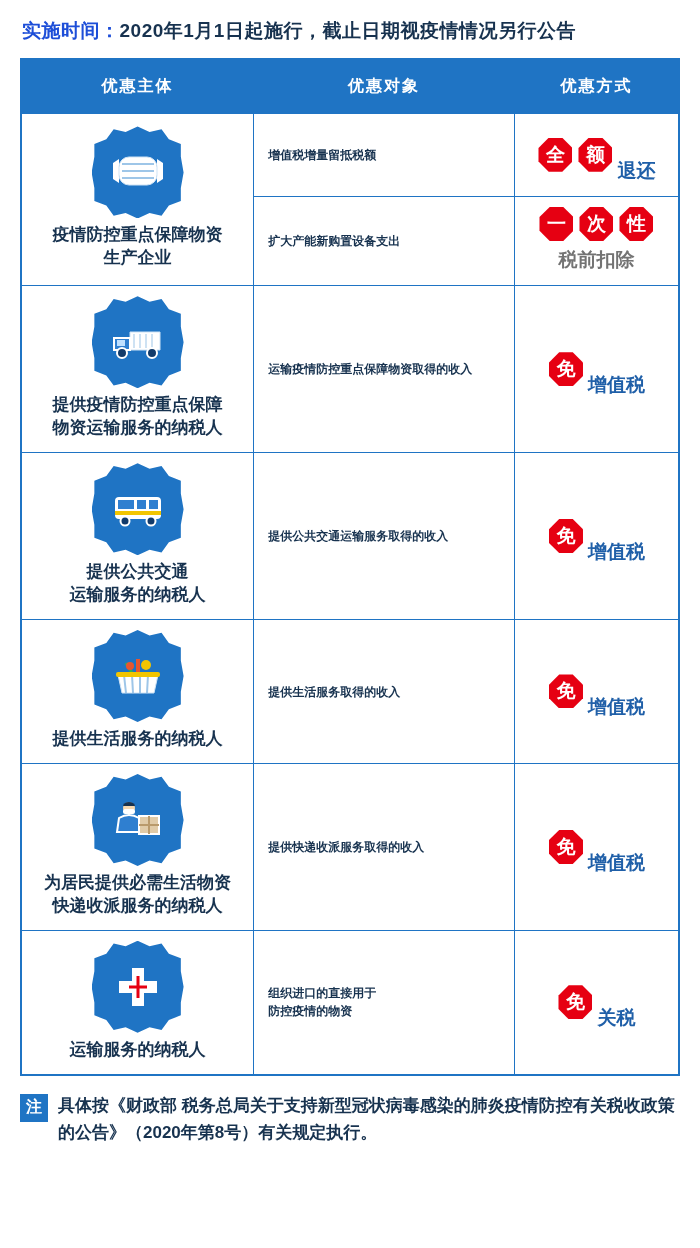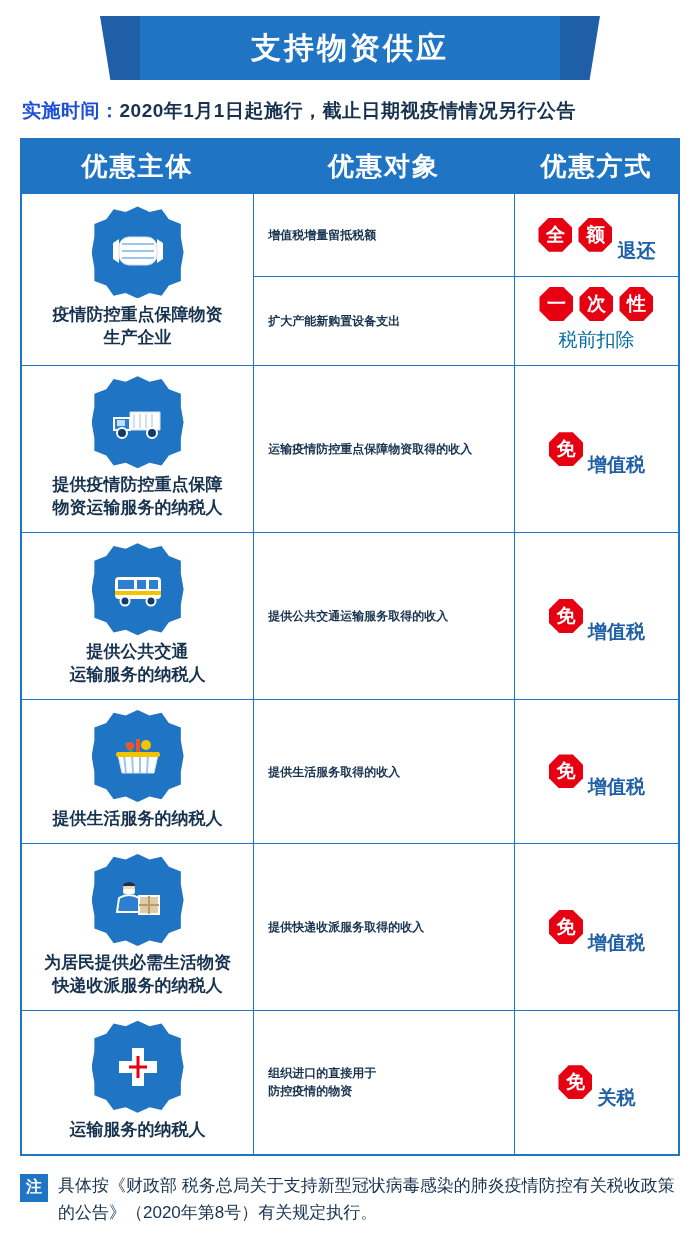--- a/index.html
+++ b/index.html
@@ -71,21 +71,21 @@
     width: 660px;
     table-layout: fixed;
   }
   .table th, .table td {
     border: 1px solid #1f74c4;
     vertical-align: middle;
   }
   .table thead th {
     background: #1f74c4;
     color: #ffffff;
-    font-size: 26px;
+    font-size: 16px;
     font-weight: bold;
     height: 54px;
     letter-spacing: 2px;
   }
   .col-subject { width: 232px; }
   .col-object  { width: 260px; }
   .col-method  { width: 164px; }
 
   .cell-subject {
     padding: 10px 6px 12px 6px;
@@ -124,21 +124,21 @@
     width: 34px;
     height: 34px;
     line-height: 34px;
     text-align: center;
     vertical-align: middle;
     clip-path: polygon(30% 0%, 70% 0%, 100% 30%, 100% 70%, 70% 100%, 30% 100%, 0% 70%, 0% 30%);
     margin: 0 1px;
   }
   .method-line { display: flex; align-items: center; justify-content: center; gap: 4px; }
   .method-text { color: #1f5fa8; font-size: 19px; font-weight: bold; margin-top: 32px; }
-  .method-sub { color: #0369a1; font-size: 19px; font-weight: normal; margin-top: 4px; }
+  .method-sub { color: #737373; font-size: 19px; font-weight: bold; margin-top: 4px; }
 
   
   .icon-badge {
     width: 92px;
     height: 92px;
     margin: 0 auto;
     position: relative;
   }
   .icon-badge .disc {
     position: absolute;
@@ -168,36 +168,29 @@
     font-size: 16px;
     font-weight: bold;
     display: flex;
     align-items: center;
     justify-content: center;
     margin-top: 2px;
   }
   .note-text {
     font-size: 17px;
     color: #17324f;
-    font-weight: normal;
+    font-weight: bold;
     line-height: 1.6;
   }
 </style>
 </head>
 <body>
 
 <div class="page">
 
-  <div class="banner-wrap">
-    <div class="banner-left"></div>
-    <div class="banner-center">
-      <div class="banner-title">支持物资供应</div>
-    </div>
-    <div class="banner-right"></div>
-  </div>
 
   <div class="subtitle">
     <span class="label">实施时间：</span><span class="value">2020年1月1日起施行，截止日期视疫情情况另行公告</span>
   </div>
 
   <table class="table">
     <colgroup>
       <col class="col-subject">
       <col class="col-object">
       <col class="col-method">

